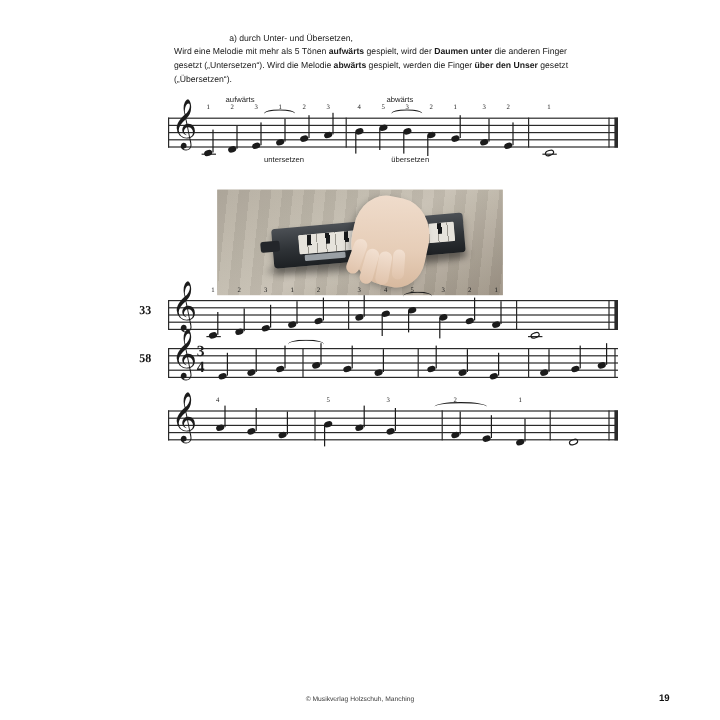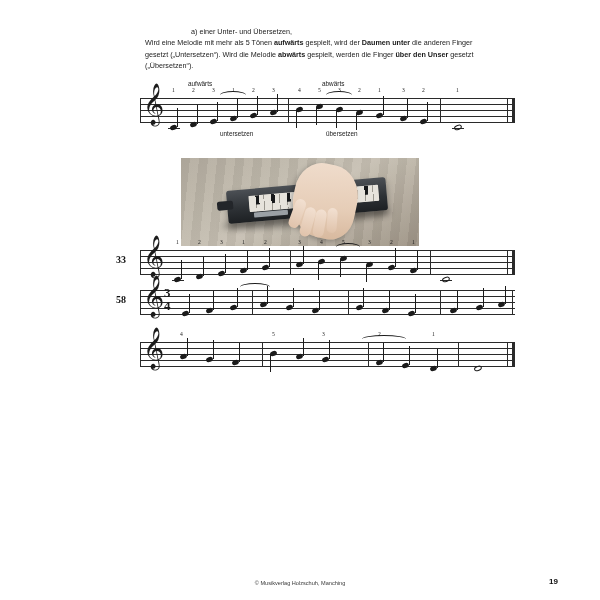--- a/index.html
+++ b/index.html
@@ -289,21 +289,21 @@
   }
 </style>
 </head>
 <body>
 
 <div class="page">
 
 
   <div class="body-block">
     <div class="indent-list">
-      <div>a) einer Unter- und Übersetzen,</div>
+      <div>a) durch Unter- und Übersetzen,</div>
     </div>
   </div>
 
 
   <div class="para">
     <span>Wird eine Melodie mit mehr als 5 Tönen </span><b>aufwärts</b><span> gespielt, wird der </span><b>Daumen unter</b><span> die anderen</span>
     <span>Finger gesetzt („Untersetzen“). Wird die Melodie </span><b>abwärts</b><span> gespielt, werden die Finger </span><b>über den</b>
     <b>Unser</b><span> gesetzt („Übersetzen“).</span>
   </div>
 

